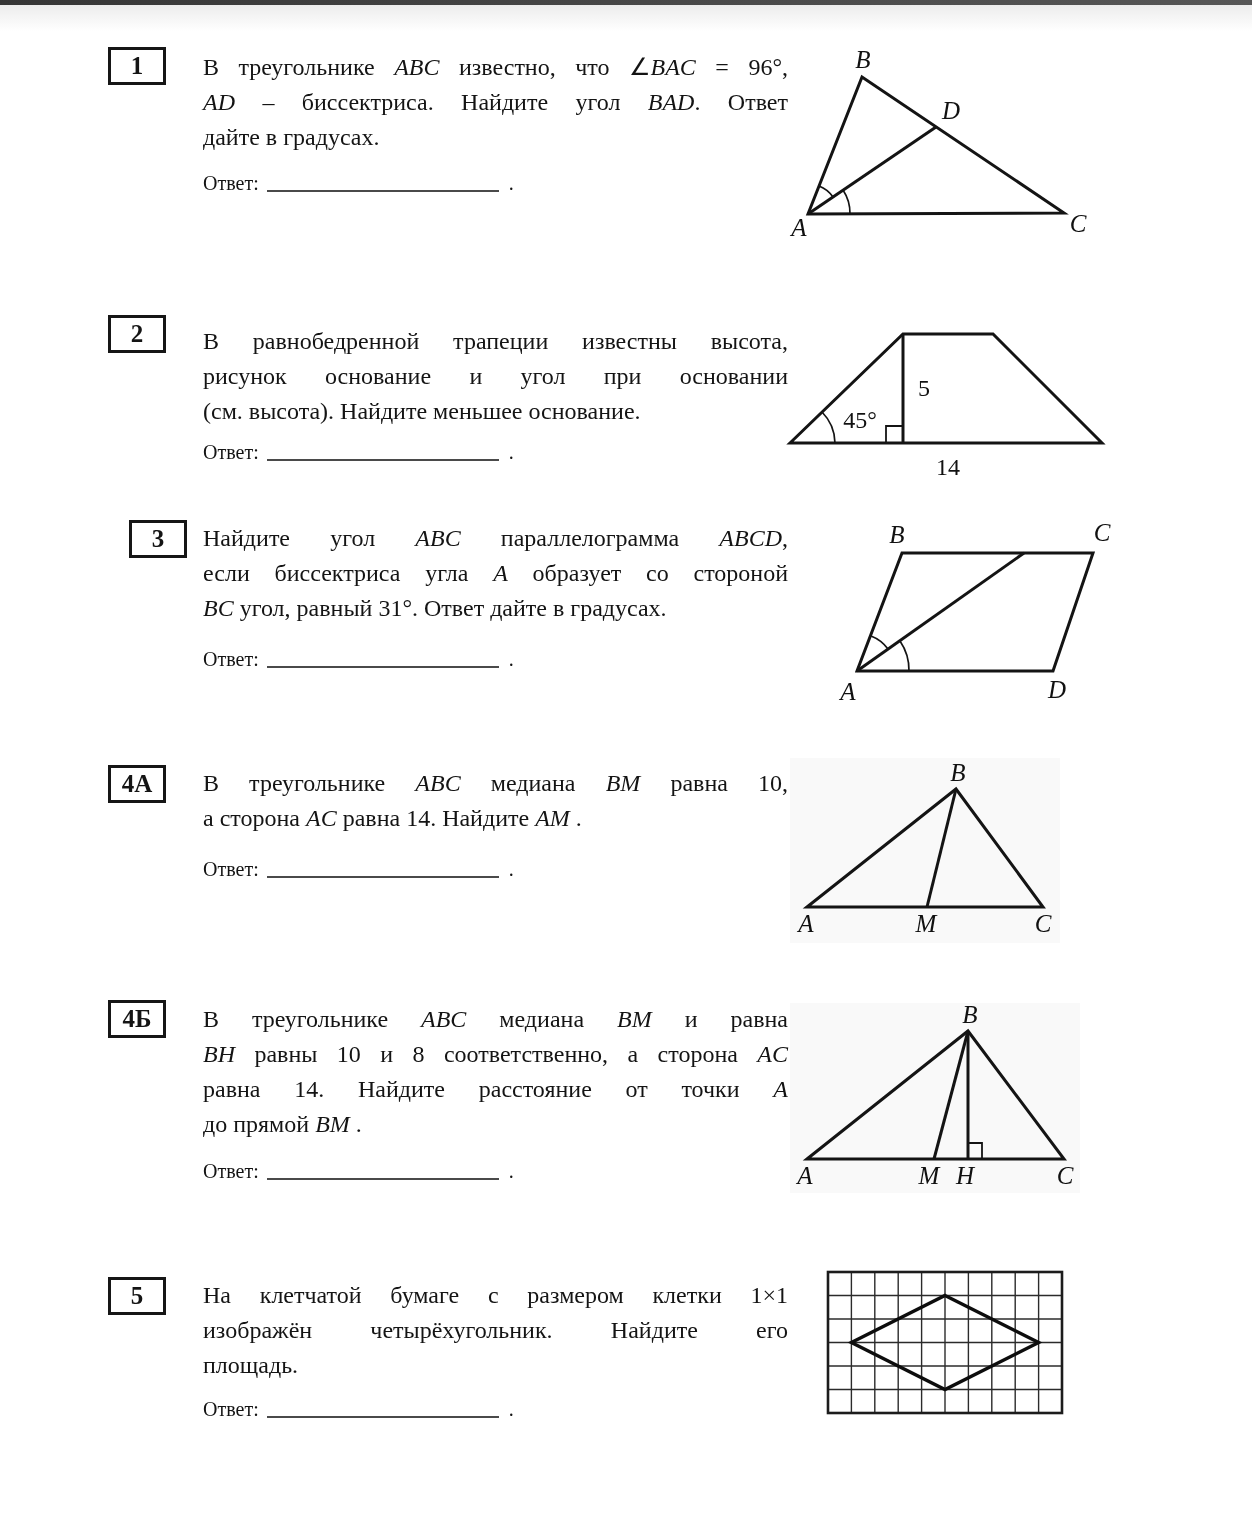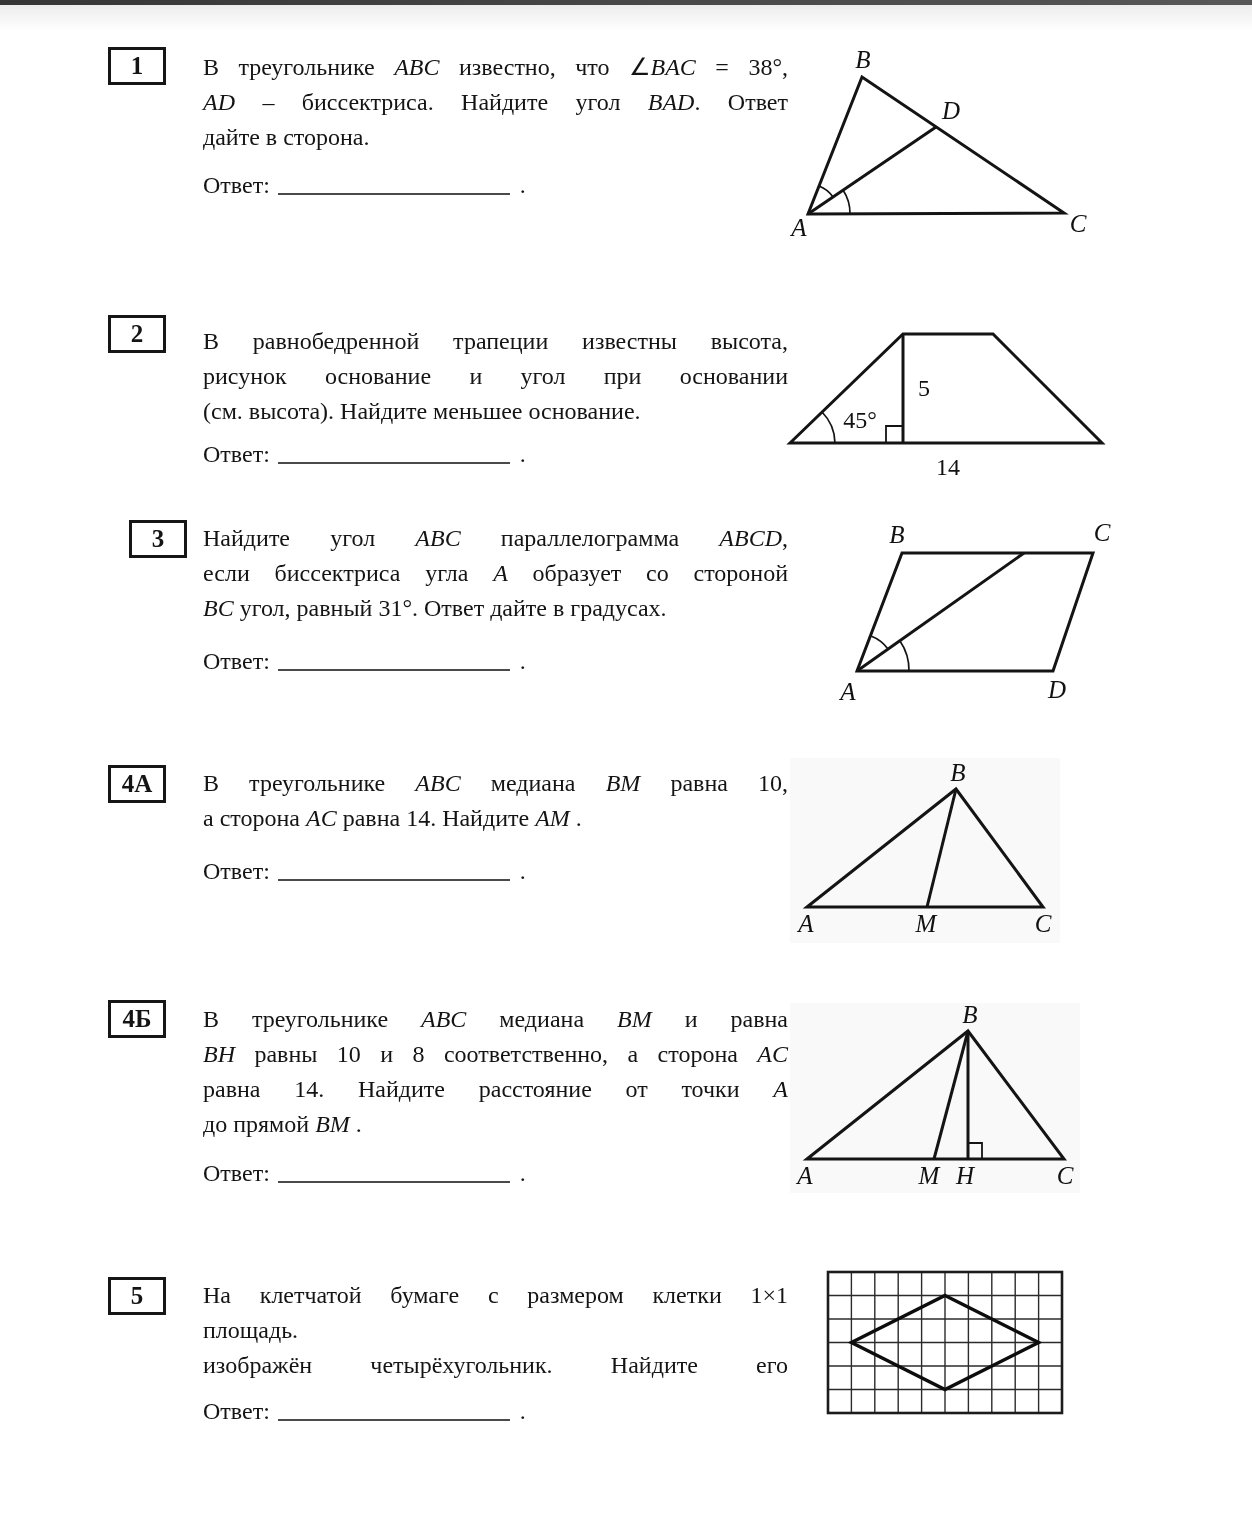--- a/index.html
+++ b/index.html
@@ -24,21 +24,21 @@
   }
   .ptext{
     position:absolute;
     width:585px;
     font-size:24px;
     line-height:35px;
   }
   .tline{text-align:justify;text-align-last:justify;white-space:normal;}
   .tline.last{text-align-last:left;}
   .var{font-style:italic;margin-top:20px;}
-  .answer{position:absolute;font-size:24px;white-space:nowrap;}
+  .answer{position:absolute;font-size:20px;white-space:nowrap;}
   .ansline{
     display:inline-block;
     width:232px;height:2px;
     background:#4a4a4a;
     margin:0 10px -2px 8px;
   }
   .fig{position:absolute;}
   .shape{fill:none;stroke:#141414;stroke-width:3;stroke-linejoin:miter;}
   .cev{fill:none;stroke:#141414;stroke-width:3;stroke-linecap:butt;}
   .arc{fill:none;stroke:#141414;stroke-width:1.7;}
@@ -54,23 +54,23 @@
 <body>
 
 <div class="page">
   <div class="topbar"></div>
   <div class="topfade"></div>
 
   <div class="numbox" style="left:108px;top:47px">
     <span>1</span>
   </div>
   <div class="ptext" style="left:203px;top:50px">
-      <div class="tline"><span>В треугольнике </span><span class="var">ABC</span><span> известно, что </span><span>∠</span><span class="var">BAC</span><span> = 38°,</span></div>
+      <div class="tline"><span>В треугольнике </span><span class="var">ABC</span><span> известно, что </span><span>∠</span><span class="var">BAC</span><span> = 96°,</span></div>
       <div class="tline"><span class="var">AD</span><span> – биссектриса. Найдите угол </span><span class="var">BAD</span><span>. Ответ</span></div>
-      <div class="tline last"><span>дайте в сторона.</span></div>
+      <div class="tline last"><span>дайте в градусах.</span></div>
     </div>
   <div class="answer" style="left:203px;top:172px">
     <span>Ответ:</span><span class="ansline"></span><span>.</span>
   </div>
   <svg class="fig" style="left:780px;top:38px" width="320" height="215">
     <polygon class="shape" points="28,176 82,39 284,175"></polygon>
     <line class="cev" x1="28" y1="176" x2="156" y2="89"></line>
     <path class="arc" d="M 39 148 A 30 30 0 0 1 53 159"></path>
     <path class="arc" d="M 63 152 A 42 42 0 0 1 70 176"></path>
     <text class="lbl" x="83" y="30" text-anchor="middle">B</text>
@@ -165,22 +165,22 @@
     <text class="lbl" x="139" y="181" text-anchor="middle">M</text>
     <text class="lbl" x="175" y="181" text-anchor="middle">H</text>
     <text class="lbl" x="275" y="181" text-anchor="middle">C</text>
   </svg>
 
   <div class="numbox" style="left:108px;top:1277px">
     <span>5</span>
   </div>
   <div class="ptext" style="left:203px;top:1278px">
       <div class="tline"><span>На клетчатой бумаге с размером клетки 1×1</span></div>
+      <div class="tline"><span>изображён четырёхугольник. Найдите его</span></div>
       <div class="tline last"><span>площадь.</span></div>
-      <div class="tline"><span>изображён четырёхугольник. Найдите его</span></div>
     </div>
   <div class="answer" style="left:203px;top:1398px">
     <span>Ответ:</span><span class="ansline"></span><span>.</span>
   </div>
   <svg class="fig" style="left:820px;top:1265px" width="250" height="155">
       <line x1="31.4" y1="7" x2="31.4" y2="148" class="gridline"></line>
       <line x1="54.8" y1="7" x2="54.8" y2="148" class="gridline"></line>
       <line x1="78.19999999999999" y1="7" x2="78.19999999999999" y2="148" class="gridline"></line>
       <line x1="101.6" y1="7" x2="101.6" y2="148" class="gridline"></line>
       <line x1="125" y1="7" x2="125" y2="148" class="gridline"></line>

